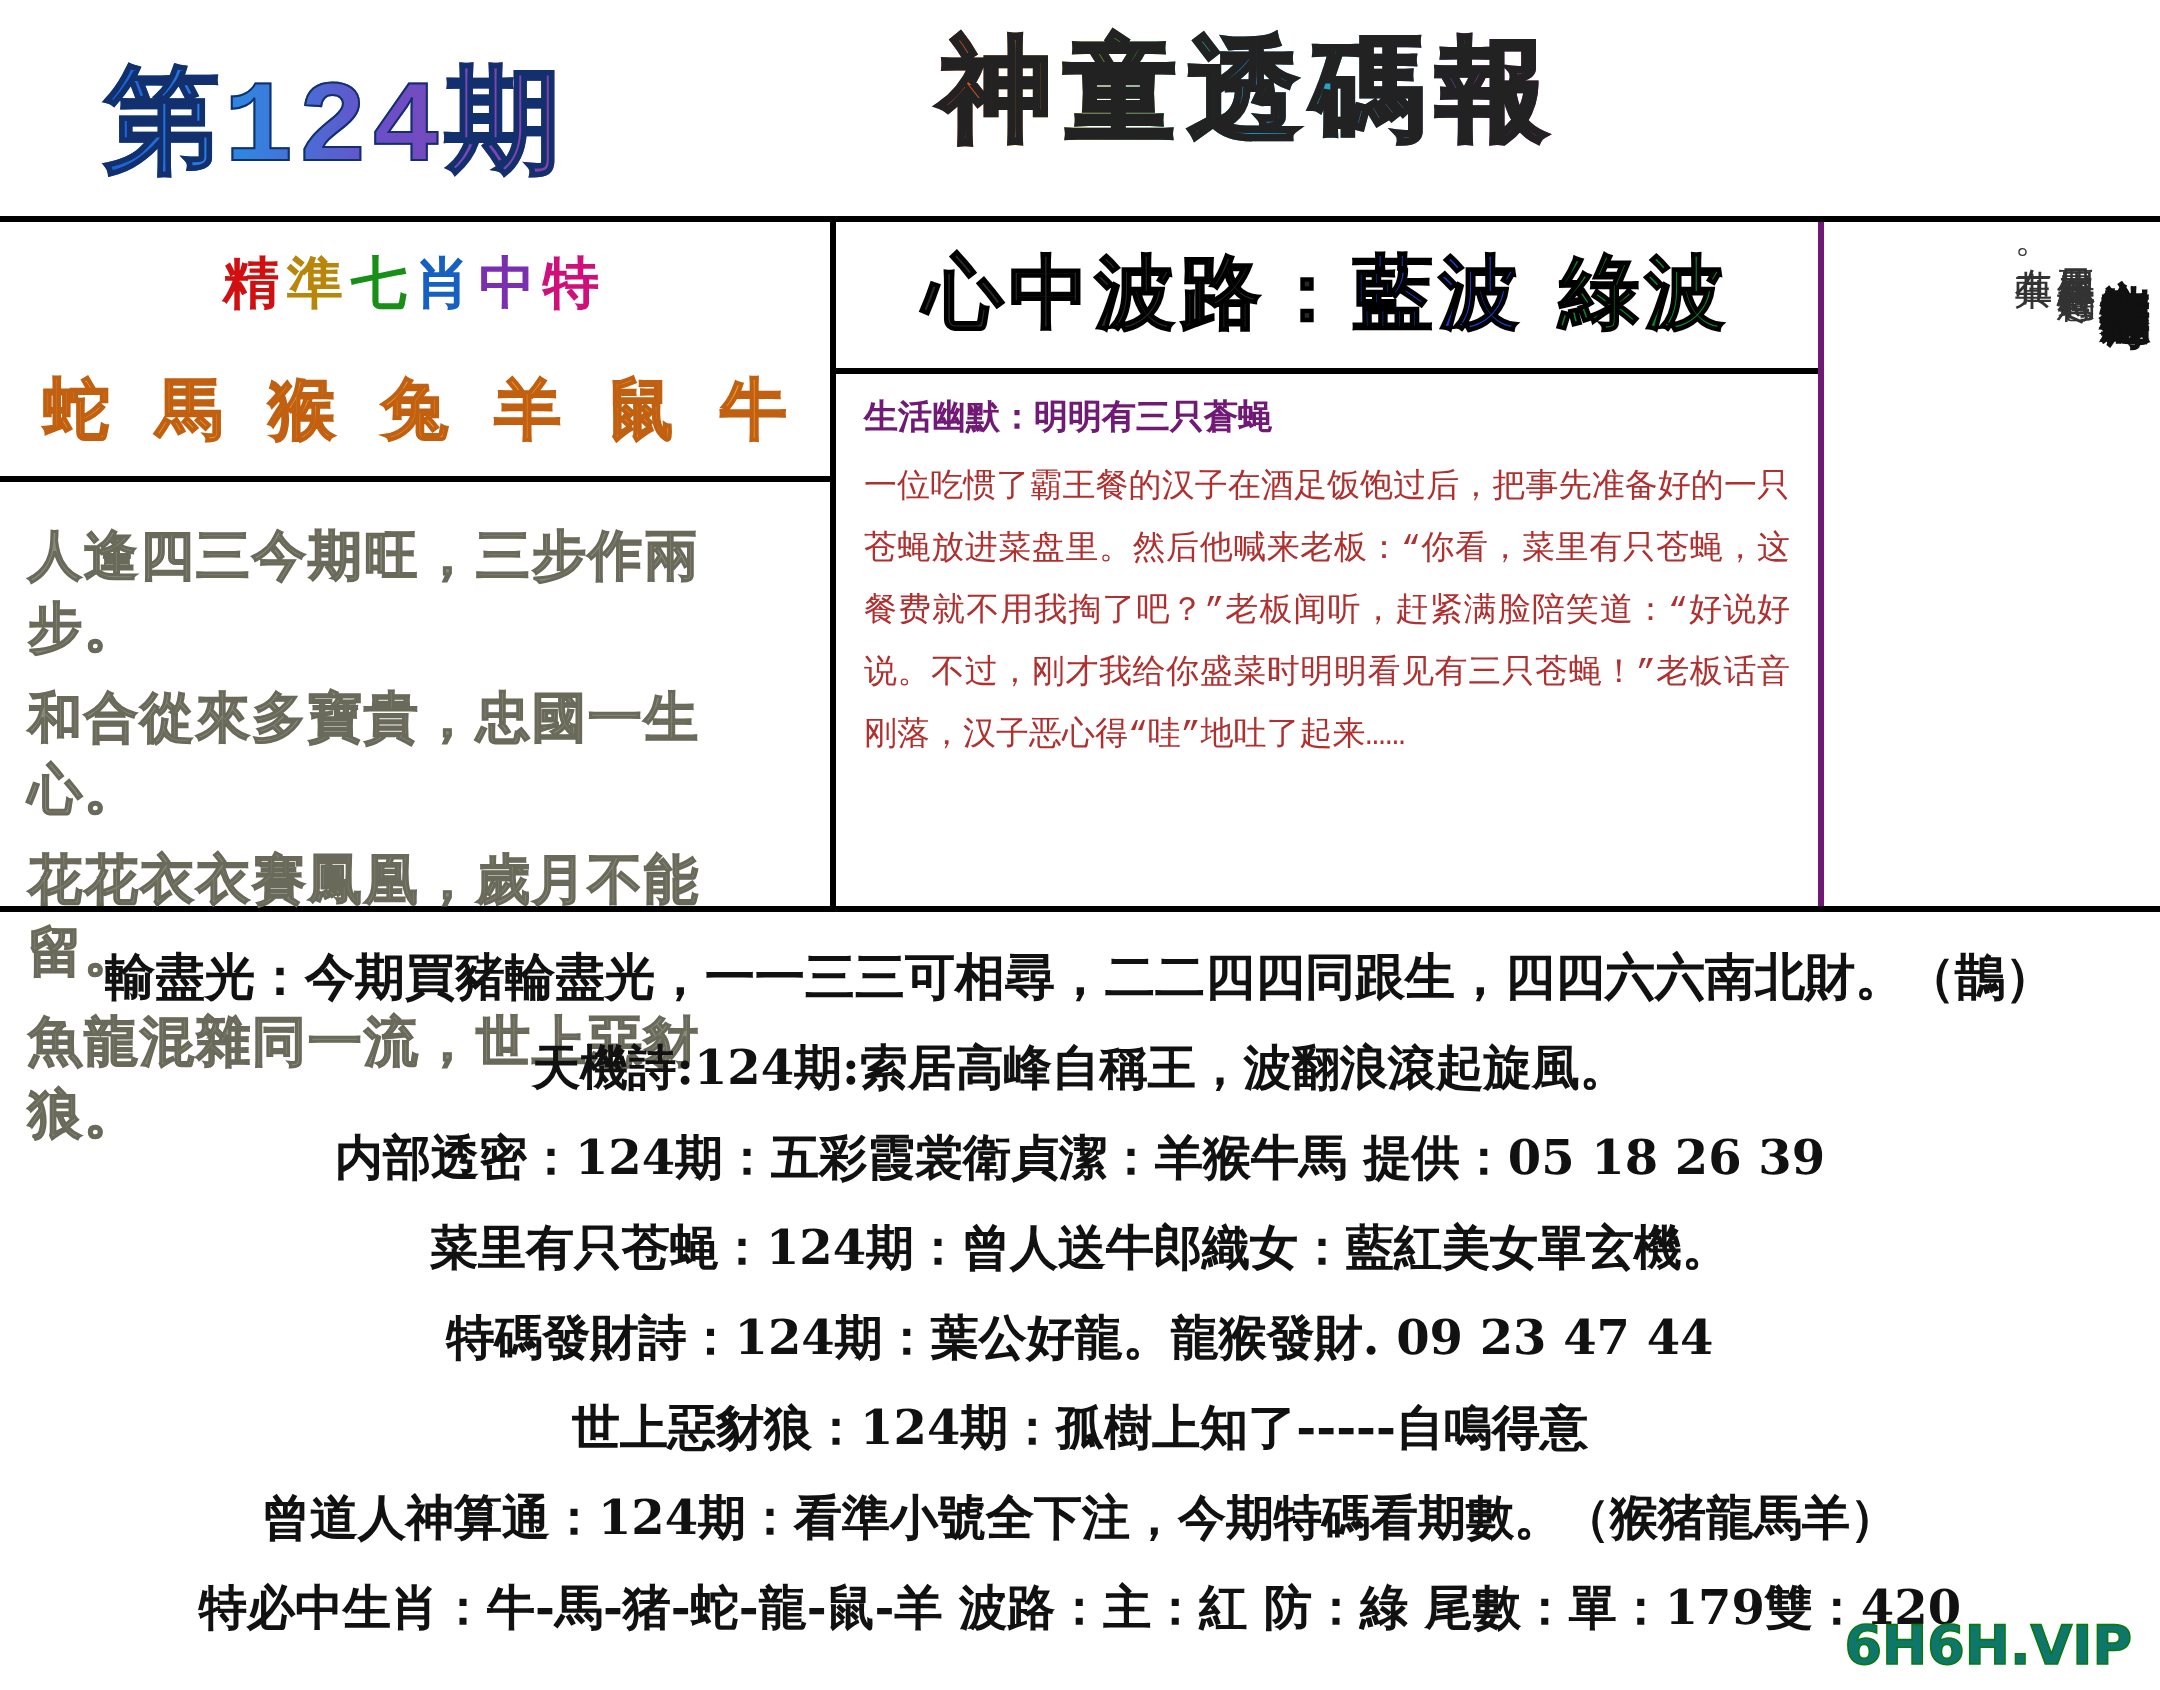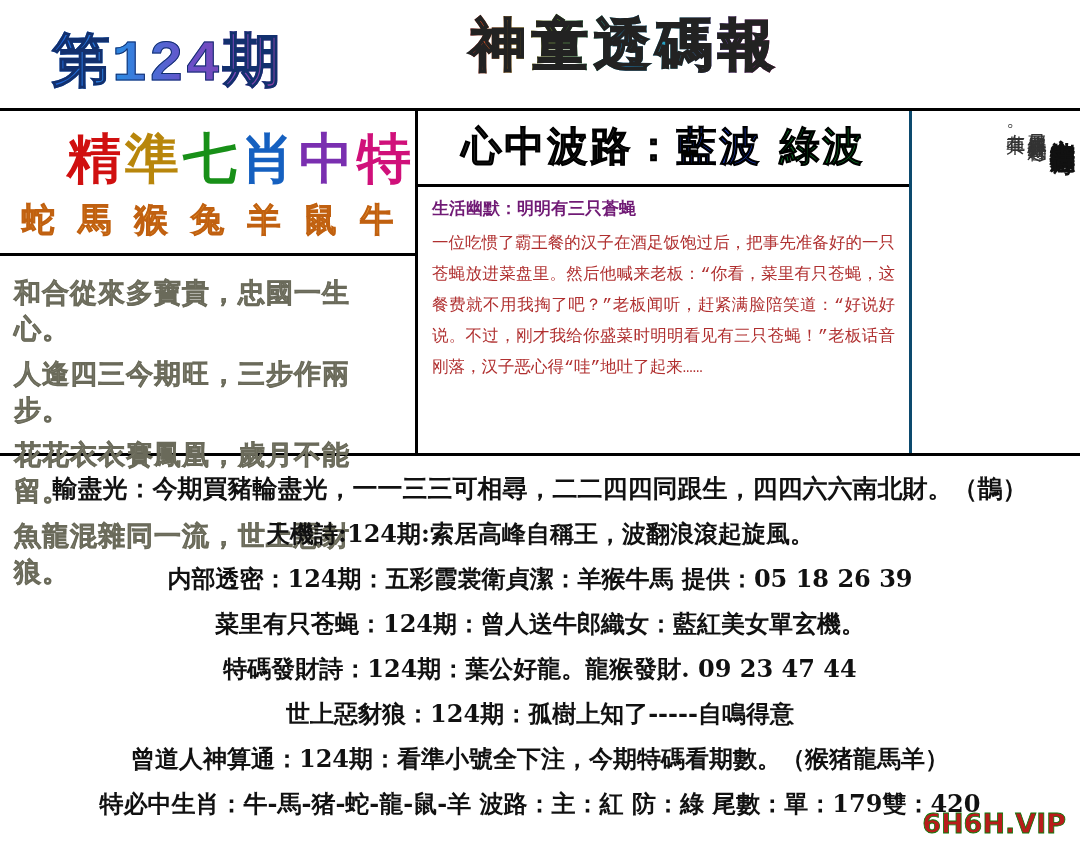--- a/index.html
+++ b/index.html
@@ -27,27 +27,27 @@
     font-size:56px;font-weight:bold;letter-spacing:6px;
     font-family:"DejaVu Serif","Liberation Serif",serif;
     background:linear-gradient(90deg,#e03030 0%,#d8a000 16%,#2aa82a 33%,#1b8fd8 50%,#2aa8c0 66%,#7a3fc0 83%,#d02080 100%);
     -webkit-background-clip:text;background-clip:text;color:transparent;
     -webkit-text-stroke:2px #222;
   }
 
   
   .band{display:flex;height:348px;border-top:3px solid #000;border-bottom:3px solid #000;box-sizing:border-box;}
   .col-left{width:418px;border-right:3px solid #000;box-sizing:border-box;display:flex;flex-direction:column;}
-  .col-mid{flex:1;border-right:3px solid #0c4a6e;box-sizing:border-box;display:flex;flex-direction:column;}
+  .col-mid{flex:1;border-right:3px solid #701a75;box-sizing:border-box;display:flex;flex-direction:column;}
   .col-right{width:168px;box-sizing:border-box;display:flex;flex-direction:row-reverse;padding:8px 4px;}
 
   .left-top{border-bottom:3px solid #000;padding:6px 0 10px 0;}
   .lt-title{
-    text-align:right;font-size:54px;font-weight:bold;letter-spacing:4px;
-    font-family:"DejaVu Serif","Liberation Serif",serif;margin:6px 0 0 0;
+    text-align:center;font-size:28px;font-weight:bold;letter-spacing:4px;
+    font-family:"DejaVu Serif","Liberation Serif",serif;margin:6px 0 20px 0;
   }
   .lt-title span:nth-child(1){color:#d01010}
   .lt-title span:nth-child(2){color:#b8860b}
   .lt-title span:nth-child(3){color:#189018}
   .lt-title span:nth-child(4){color:#1560c0}
   .lt-title span:nth-child(5){color:#7a2fb0}
   .lt-title span:nth-child(6){color:#d0107a}
   .lt-title span:nth-child(7){color:#c03010}
 
   .zodiacs{display:flex;justify-content:space-around;padding:2px 10px 0 10px;}
@@ -97,21 +97,21 @@
   
   .bottom{padding:10px 18px 0 18px;text-align:center;}
   .brow{
     font-size:24px;line-height:45px;color:#111;font-weight:bold;
     font-family:"DejaVu Serif","Liberation Serif",serif;
     white-space:nowrap;
   }
   .brow.first{font-size:25px;}
   .watermark{
     position:absolute;right:14px;bottom:6px;
-    font-size:27px;font-weight:bold;color:#b91c1c;
+    font-size:27px;font-weight:bold;color:#0f766e;
     font-family:"DejaVu Sans","Liberation Sans",sans-serif;
     -webkit-text-stroke:0.8px #0a7a0a;
   }
 </style>
 </head>
 <body>
 
 <div class="page">
 
   <div class="header">
@@ -130,22 +130,22 @@
           <span>蛇</span>
           <span>馬</span>
           <span>猴</span>
           <span>兔</span>
           <span>羊</span>
           <span>鼠</span>
           <span>牛</span>
         </div>
       </div>
       <div class="poem">
+        <div class="poem-line">人逢四三今期旺，三步作兩步。</div>
         <div class="poem-line">和合從來多寶貴，忠國一生心。</div>
-        <div class="poem-line">人逢四三今期旺，三步作兩步。</div>
         <div class="poem-line">花花衣衣賽鳳凰，歲月不能留。</div>
         <div class="poem-line">魚龍混雜同一流，世上惡豺狼。</div>
       </div>
     </div>
 
     <div class="col-mid">
       <div class="mid-title">
         <span class="mt">心中波路：</span><span class="mt hl">藍波</span><span class="mt">&nbsp;</span><span class="mt hl2">綠波</span>
       </div>
       <div class="joke">

